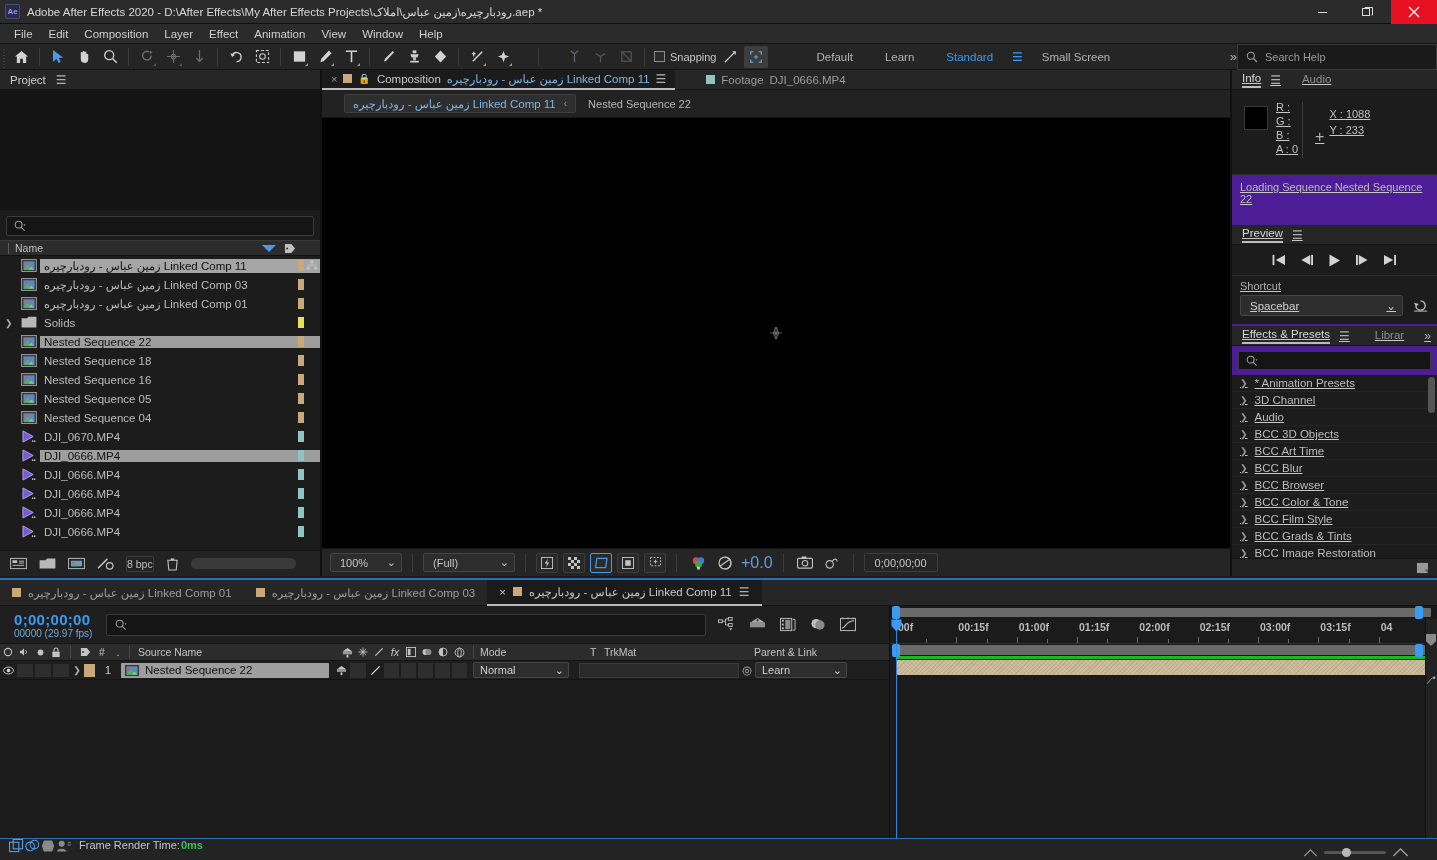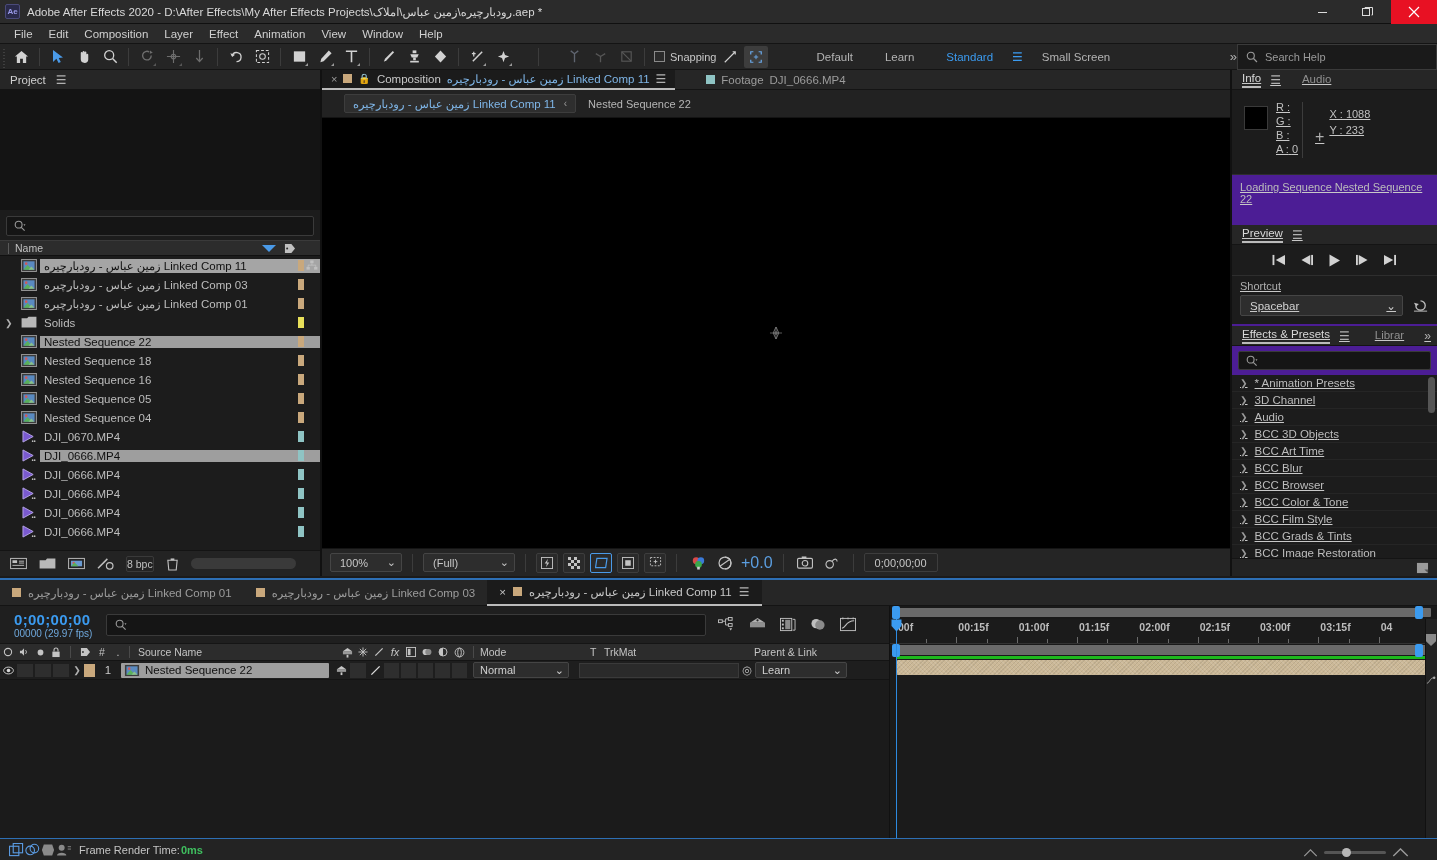--- a/index.html
+++ b/index.html
@@ -211,21 +211,21 @@
             repeating-linear-gradient(-45deg, rgba(0,0,0,.08) 0 1px, transparent 1px 3px);}
   .cti { position:absolute; top:13px; width:11px; height:13px; z-index:9; }
   .ctiline { position:absolute; top:13px; width:1px; bottom:0; background:#2d8ae0; z-index:8;}
   .rsidebar { position:absolute; right:0; top:13px; width:12px; bottom:0; background:#222;
               border-left:1px solid #111; }
   .rsb-h { position:absolute; top:15px; right:1px; width:10px;height:12px;
            background:#8a8a8a; clip-path:polygon(0 0,100% 0,100% 60%,50% 100%,0 60%); }
 
   
   .status { position:absolute; bottom:0; left:0; right:0; height:22px; background:#232323;
-            border-top:1px solid #2d6fb5; display:flex; align-items:center; gap:1px;
+            border-top:1px solid #2d6fb5; display:flex; align-items:flex-start; gap:1px;
             padding-left:9px; }
   .status .lbl { font-size:11px; color:#c4c4c4; margin-left:6px;}
   .status .ms { color:#3fbf5f; font-weight:bold; }
   .zoomctl { position:absolute; right:28px; bottom:3px; display:flex; align-items:center; gap:6px;}
   .zslider { width:62px; height:3px; background:#555; position:relative; border-radius:2px;}
   .zknob { position:absolute; left:18px; top:-3px; width:9px;height:9px;border-radius:50%;
            background:#b8b8b8;}
   svg { display:block; }
 </style>
 </head>

